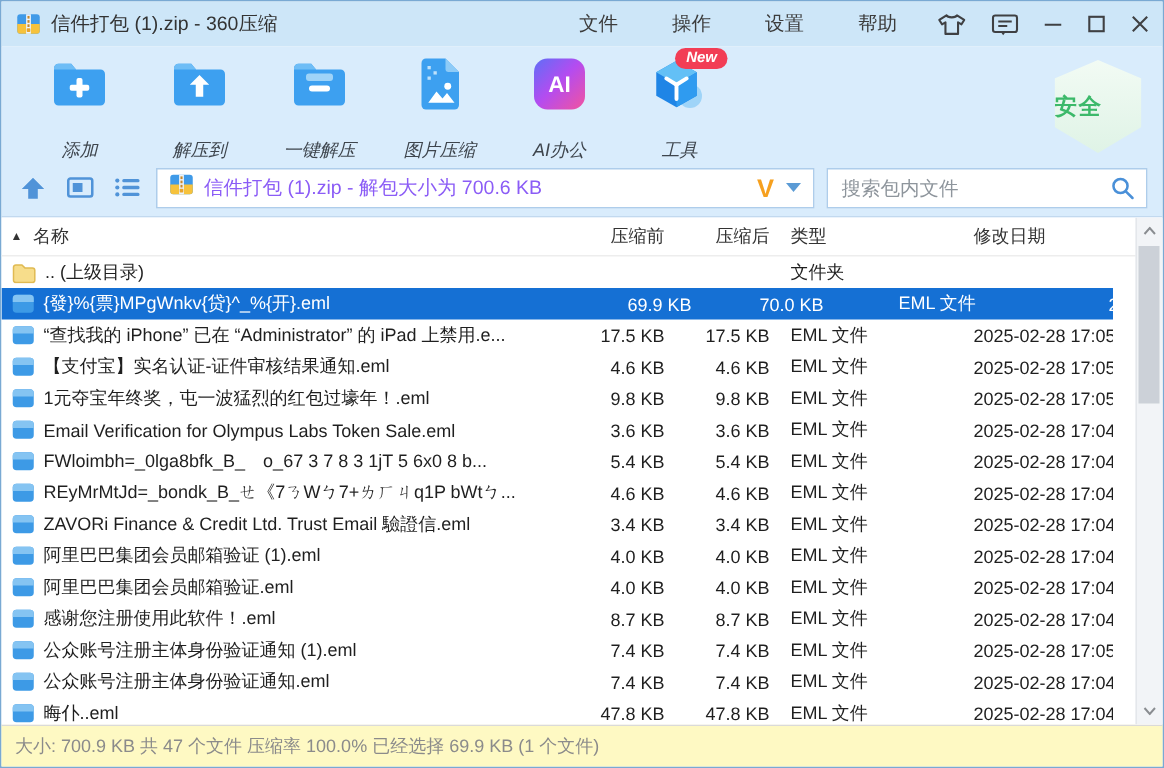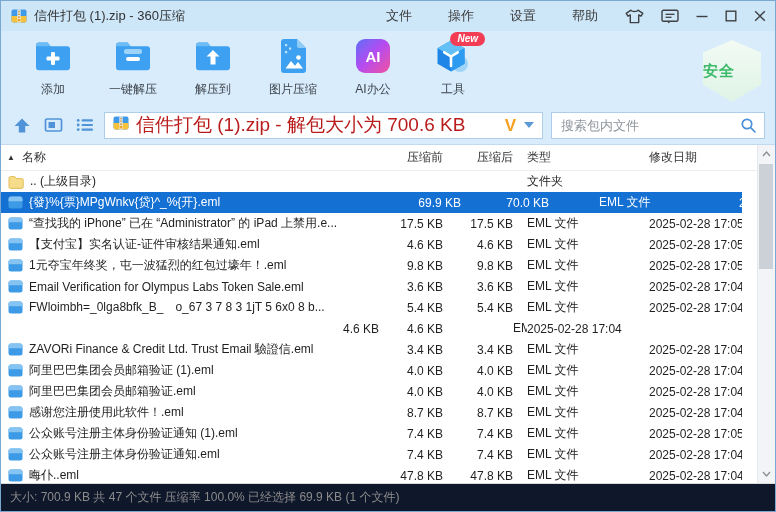--- a/index.html
+++ b/index.html
@@ -12,32 +12,32 @@
   .title-text{font-size:13px;color:#333;}
   .menubar{margin-left:auto;display:flex;gap:36px;margin-right:26px;}
   .menu-item{font-size:13px;color:#3c3c3c;cursor:default;}
   .win-icons{display:flex;gap:15px;align-items:center;}
   .win-icons span{display:flex;align-items:center;}
 
   
   .toolbar{height:70px;background:#d9ecfc;display:flex;align-items:flex-start;padding:5px 14px 0 12px;flex:none;}
   .tool-btn{width:80px;display:flex;flex-direction:column;align-items:center;position:relative;cursor:default;}
   .tool-icon{height:40px;display:flex;align-items:center;justify-content:center;position:relative;}
-  .tool-label{font-size:12px;color:#3e454d;margin-top:5px;}
+  .tool-label{font-size:12px;color:#3e454d;margin-top:16px;font-style:italic;}
   .badge{position:absolute;top:-4px;right:8px;background:#f23d55;color:#fff;font-size:10px;font-style:italic;font-weight:bold;padding:1px 7px 2px;border-radius:9px;line-height:11px;}
   .ai-box{width:34px;height:34px;border-radius:9px;background:linear-gradient(135deg,#5f6ef7 0%,#b44cf0 48%,#f2539f 100%);color:#fff;font-weight:bold;font-size:15px;display:flex;align-items:center;justify-content:center;}
   .safe-shield{margin-left:auto;align-self:center;width:58px;height:62px;background:linear-gradient(180deg,#f2fbf4,#dff3e6);clip-path:polygon(50% 0%,100% 20%,100% 72%,50% 100%,0% 72%,0% 20%);display:flex;align-items:center;justify-content:flex-start;}
   .safe-shield span{color:#3cb96a;font-weight:bold;font-size:15px;letter-spacing:1px;}
 
   
   .navbar{height:38px;background:#d9ecfc;display:flex;align-items:center;padding:0 10px;flex:none;border-bottom:1px solid #c2d9ef;}
   .nav-icons{display:flex;gap:13px;align-items:center;margin:0 10px 0 2px;}
   .nav-icons span{display:flex;align-items:center;cursor:default;}
   .combobox{flex:1;height:25px;background:#fff;border:1px solid #aecdeb;display:flex;align-items:center;gap:7px;padding:0 8px;margin-right:8px;cursor:default;}
-  .combo-label{font-size:19px;color:#b91c1c;white-space:nowrap;overflow:hidden;}
+  .combo-label{font-size:13px;color:#8b5cf6;white-space:nowrap;overflow:hidden;}
   .combo-right{margin-left:auto;display:flex;align-items:center;gap:8px;}
   .v-letter{color:#f6a01f;font-weight:bold;font-size:17px;line-height:17px;}
   .caret-down{width:0;height:0;border-left:5px solid transparent;border-right:5px solid transparent;border-top:6px solid #5b9bd5;}
   .searchbox{width:198px;height:25px;background:#fff;border:1px solid #aecdeb;display:flex;align-items:center;padding:0 7px;}
   .searchbox input{border:none;outline:none;background:transparent;flex:1;font-size:13px;color:#333;font-family:inherit;min-width:0;}
   .searchbox input::placeholder{color:#8e959c;}
 
   
   .main{flex:1;position:relative;overflow:hidden;background:#fff;}
   .grid{display:grid;grid-template-columns:372px 64px 70px 14px 122px 1fr;align-items:center;}
@@ -52,21 +52,21 @@
   .cell{white-space:nowrap;overflow:hidden;}
 
   
   .scrollbar{position:absolute;top:0;right:0;bottom:0;width:17px;background:#f2f4f7;border-left:1px solid #e4e7eb;}
   .scroll-btn{position:absolute;left:0;width:16px;height:16px;display:flex;align-items:center;justify-content:center;}
   .scroll-btn.up{top:1px;}
   .scroll-btn.down{bottom:1px;}
   .scroll-thumb{position:absolute;left:1px;top:19px;width:14px;height:105px;background:#ccd1d8;}
 
   
-  .statusbar{height:27px;background:#0f172a;border-top:1px solid #dadada;display:flex;align-items:center;padding:0 9px;flex:none;}
+  .statusbar{height:27px;background:#fef9c3;border-top:1px solid #dadada;display:flex;align-items:center;padding:0 9px;flex:none;}
   .status-text{font-size:12px;color:#8b8b8b;}
 </style>
 </head>
 <body>
 
 <div class="window">
 
   <div class="titlebar">
     <span class="app-icon">
         <svg width="16" height="16" viewBox="0 0 16 16">
@@ -129,35 +129,35 @@
               <rect x="12.5" y="16.5" width="13" height="4" rx="1.3" fill="#fff"></rect>
             </svg>
           </span>
           <span class="tool-label">添加</span>
         </div>
         <div class="tool-btn">
           <span class="tool-icon">
             <svg width="38" height="33" viewBox="0 0 38 33">
               <path d="M2 5.5 a3 3 0 0 1 3 -3 h8.5 l3.2 3.8 H33 a3 3 0 0 1 3 3 v18 a3 3 0 0 1 -3 3 H5 a3 3 0 0 1 -3 -3 Z" fill="#3da0f0"></path>
               <path d="M2 5.5 a3 3 0 0 1 3 -3 h8.5 l3.2 3.8 H2 Z" fill="#6ebdf6"></path>
-              <rect x="10" y="9" width="18" height="5" rx="2" fill="#9ed3f8"></rect>
-              <rect x="12" y="17" width="14" height="4" rx="2" fill="#fff"></rect>
+              <path d="M19 10 l6.5 6.5 h-4 v8 h-5 v-8 h-4 Z" fill="#fff"></path>
             </svg>
           </span>
-          <span class="tool-label">一键解压</span>
+          <span class="tool-label">解压到</span>
         </div>
         <div class="tool-btn">
           <span class="tool-icon">
             <svg width="38" height="33" viewBox="0 0 38 33">
               <path d="M2 5.5 a3 3 0 0 1 3 -3 h8.5 l3.2 3.8 H33 a3 3 0 0 1 3 3 v18 a3 3 0 0 1 -3 3 H5 a3 3 0 0 1 -3 -3 Z" fill="#3da0f0"></path>
               <path d="M2 5.5 a3 3 0 0 1 3 -3 h8.5 l3.2 3.8 H2 Z" fill="#6ebdf6"></path>
-              <path d="M19 10 l6.5 6.5 h-4 v8 h-5 v-8 h-4 Z" fill="#fff"></path>
+              <rect x="10" y="9" width="18" height="5" rx="2" fill="#9ed3f8"></rect>
+              <rect x="12" y="17" width="14" height="4" rx="2" fill="#fff"></rect>
             </svg>
           </span>
-          <span class="tool-label">解压到</span>
+          <span class="tool-label">一键解压</span>
         </div>
         <div class="tool-btn">
           <span class="tool-icon">
             <svg width="31" height="36" viewBox="0 0 31 36">
               <path d="M3 4 a3 3 0 0 1 3 -3 h13 l9 9 v22 a3 3 0 0 1 -3 3 H6 a3 3 0 0 1 -3 -3 Z" fill="#3da0f0"></path>
               <path d="M19 1 l9 9 h-7 a2 2 0 0 1 -2 -2 Z" fill="#8ecbf7"></path>
               <g fill="#bfe2fb">
                 <rect x="7" y="6" width="2.2" height="2.2"></rect>
                 <rect x="11" y="9.5" width="2.2" height="2.2"></rect>
                 <rect x="7" y="13" width="2.2" height="2.2"></rect>
@@ -368,20 +368,29 @@
             </span>
             <span>FWloimbh=_0lga8bfk_B_　o_67 3 7 8 3 1jT 5 6x0 8 b...</span>
           </span>
           <span class="cell num">5.4 KB</span>
           <span class="cell num">5.4 KB</span>
           <span></span>
           <span class="cell">EML 文件</span>
           <span class="cell">2025-02-28 17:04</span>
         </div>
         <div class="grid row">
+          <span class="name-cell">
+            <span style="display: flex;">
+              <svg width="15" height="13" viewBox="0 0 15 13">
+                <rect x="0.5" y="0.5" width="14" height="12" rx="2.5" fill="#3d9ae6"></rect>
+                <path d="M0.5 3 a2.5 2.5 0 0 1 2.5 -2.5 h9 a2.5 2.5 0 0 1 2.5 2.5 v2.3 h-14 Z" fill="#85c4f2"></path>
+              </svg>
+            </span>
+            <span>REyMrMtJd=_bondk_B_ㄝ《7ㄋWㄅ7+ㄌㄏㄐq1P bWtㄅ...</span>
+          </span>
           <span class="cell num">4.6 KB</span>
           <span class="cell num">4.6 KB</span>
           <span></span>
           <span class="cell">EML 文件</span>
           <span class="cell">2025-02-28 17:04</span>
         </div>
         <div class="grid row">
           <span class="name-cell">
             <span style="display: flex;">
               <svg width="15" height="13" viewBox="0 0 15 13">

